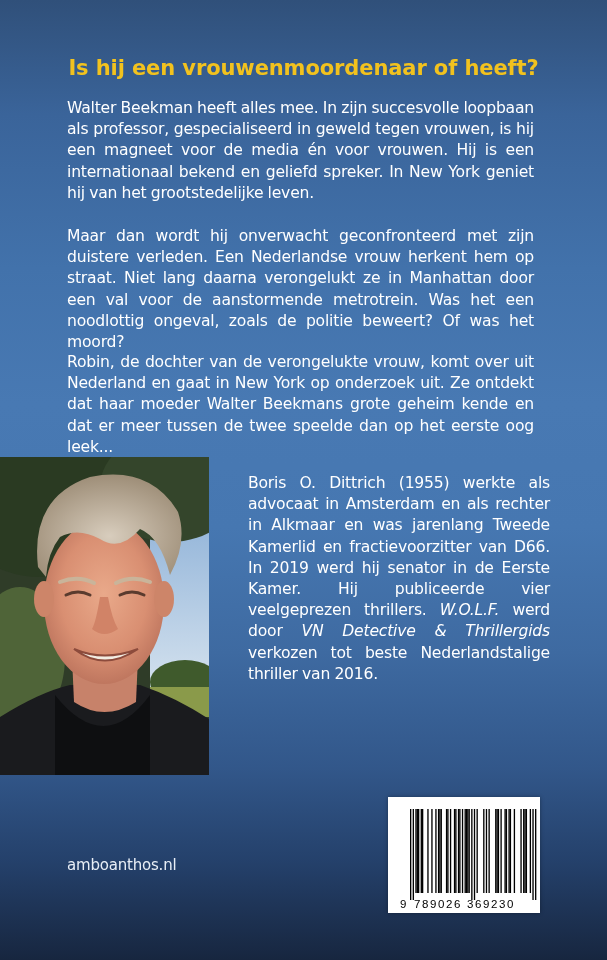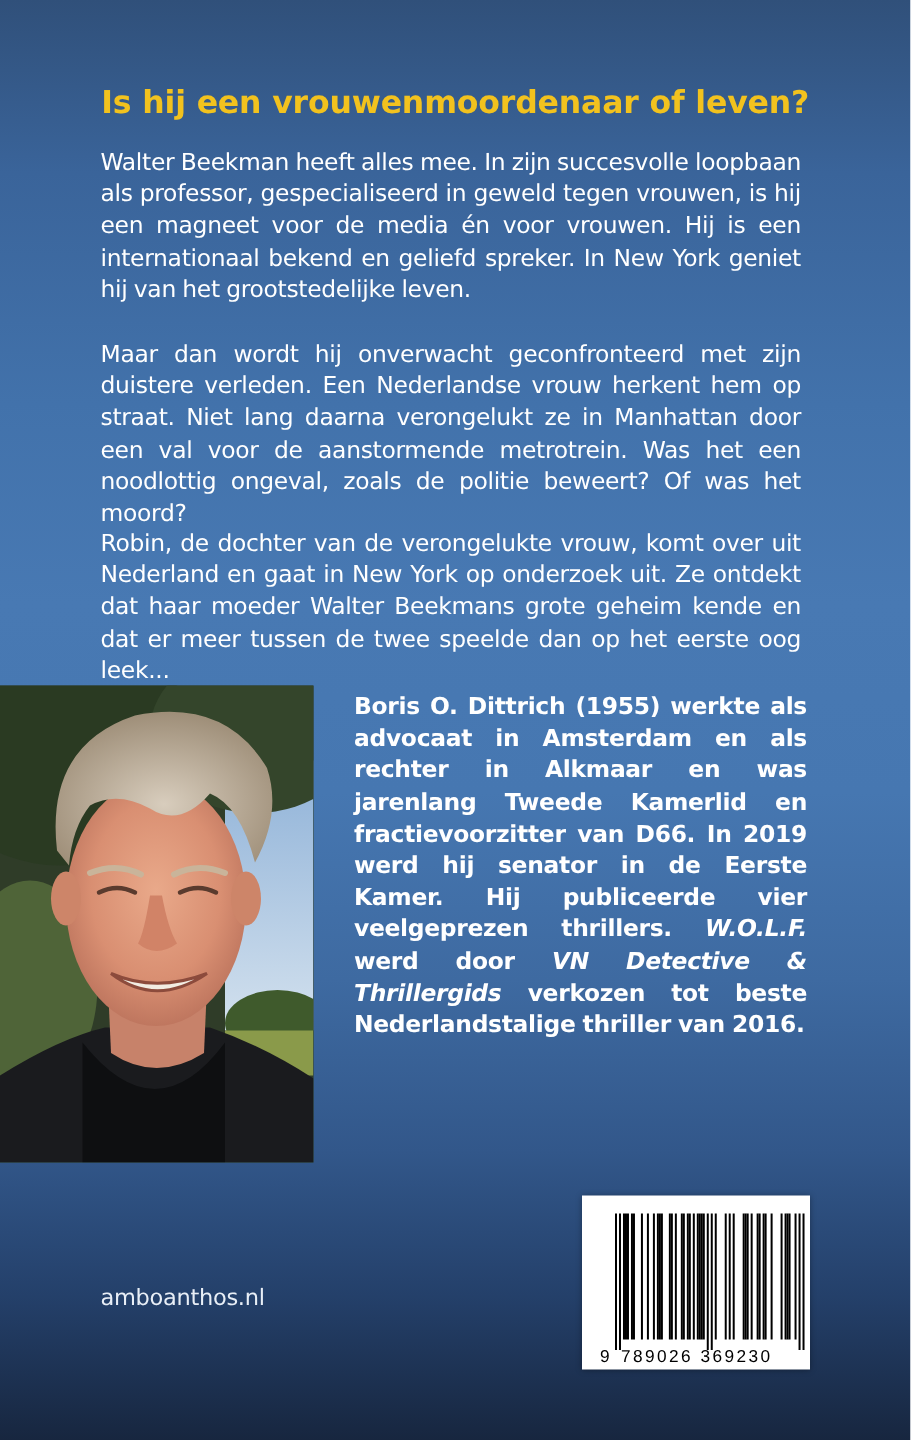--- a/index.html
+++ b/index.html
@@ -63,24 +63,23 @@
   .author-photo svg { display: block; }
 
   .bio {
     position: absolute;
     left: 232px;
     top: 457px;
     width: 302px;
     font-size: 15.6px;
     line-height: 21.2px;
     text-align: justify;
-    margin: 4px;
+    margin: 16px;
     letter-spacing: -0.2px;
     word-spacing: -0.5px;
-    font-weight: bold;
   }
   .bio em { font-style: italic; }
 
   .barcode-box {
     position: absolute;
     left: 388px;
     top: 797px;
     width: 152px;
     height: 116px;
     background: #ffffff;
@@ -96,21 +95,21 @@
     color: #e8eef6;
     margin: 0;
     letter-spacing: -0.2px;
   }
 </style>
 </head>
 <body>
 
 <div class="cover">
 
-  <h1 class="title">Is hij een vrouwenmoordenaar of leven?</h1>
+  <h1 class="title">Is hij een vrouwenmoordenaar of heeft?</h1>
 
   <p class="body-text p2">Maar dan wordt hij onverwacht geconfronteerd met zijn duistere verleden. Een Nederlandse vrouw herkent hem op straat. Niet lang daarna verongelukt ze in Manhattan door een val voor de aanstormende metrotrein. Was het een noodlottig ongeval, zoals de politie beweert? Of was het moord?</p>
   <p class="body-text p1">Walter Beekman heeft alles mee. In zijn succesvolle loopbaan als professor, gespecialiseerd in geweld tegen vrouwen, is hij een magneet voor de media én voor vrouwen. Hij is een internationaal bekend en geliefd spreker. In New York geniet hij van het groot­stedelijke leven.</p>
   <p class="body-text p3">Robin, de dochter van de verongelukte vrouw, komt over uit Neder­land en gaat in New York op onderzoek uit. Ze ontdekt dat haar moeder Walter Beekmans grote geheim kende en dat er meer tussen de twee speelde dan op het eerste oog leek...</p>
 
   <div class="author-photo">
     <svg width="209" height="318" viewBox="0 0 209 318">
       <defs>
         <radialGradient id="skin" cx="50%" cy="45%" r="60%">
           <stop offset="0%" stop-color="#e9a98a"></stop>

